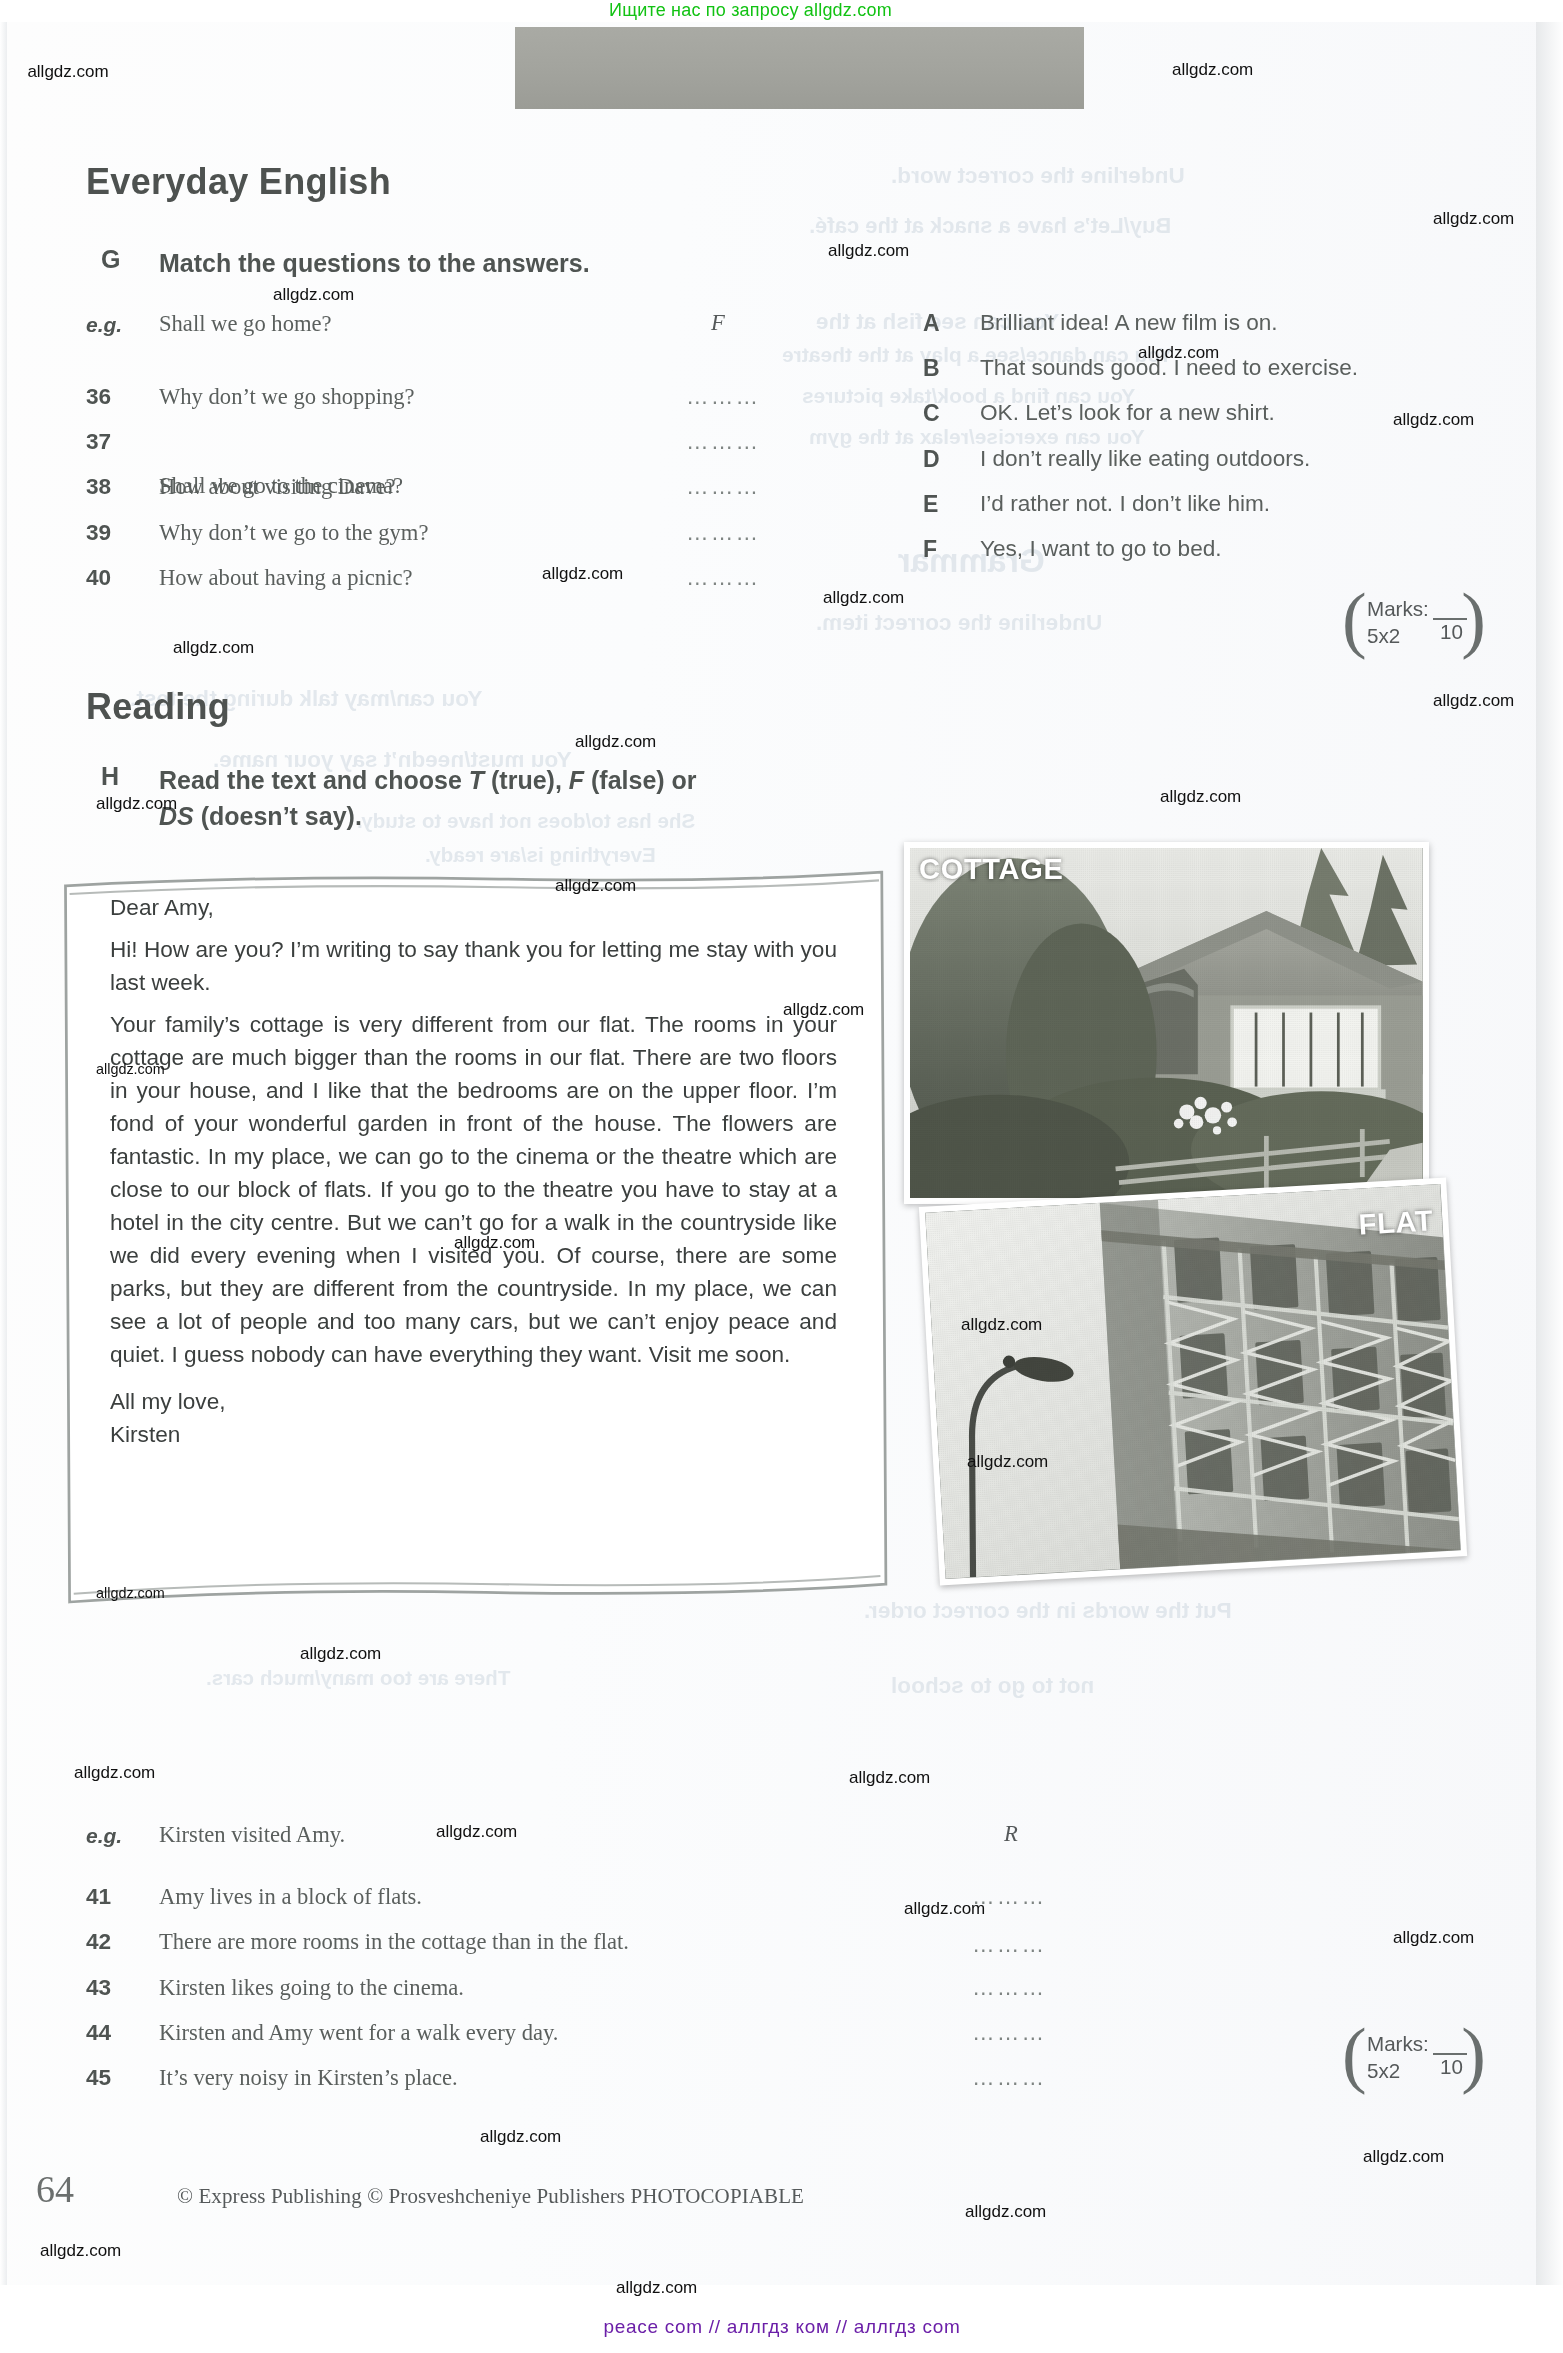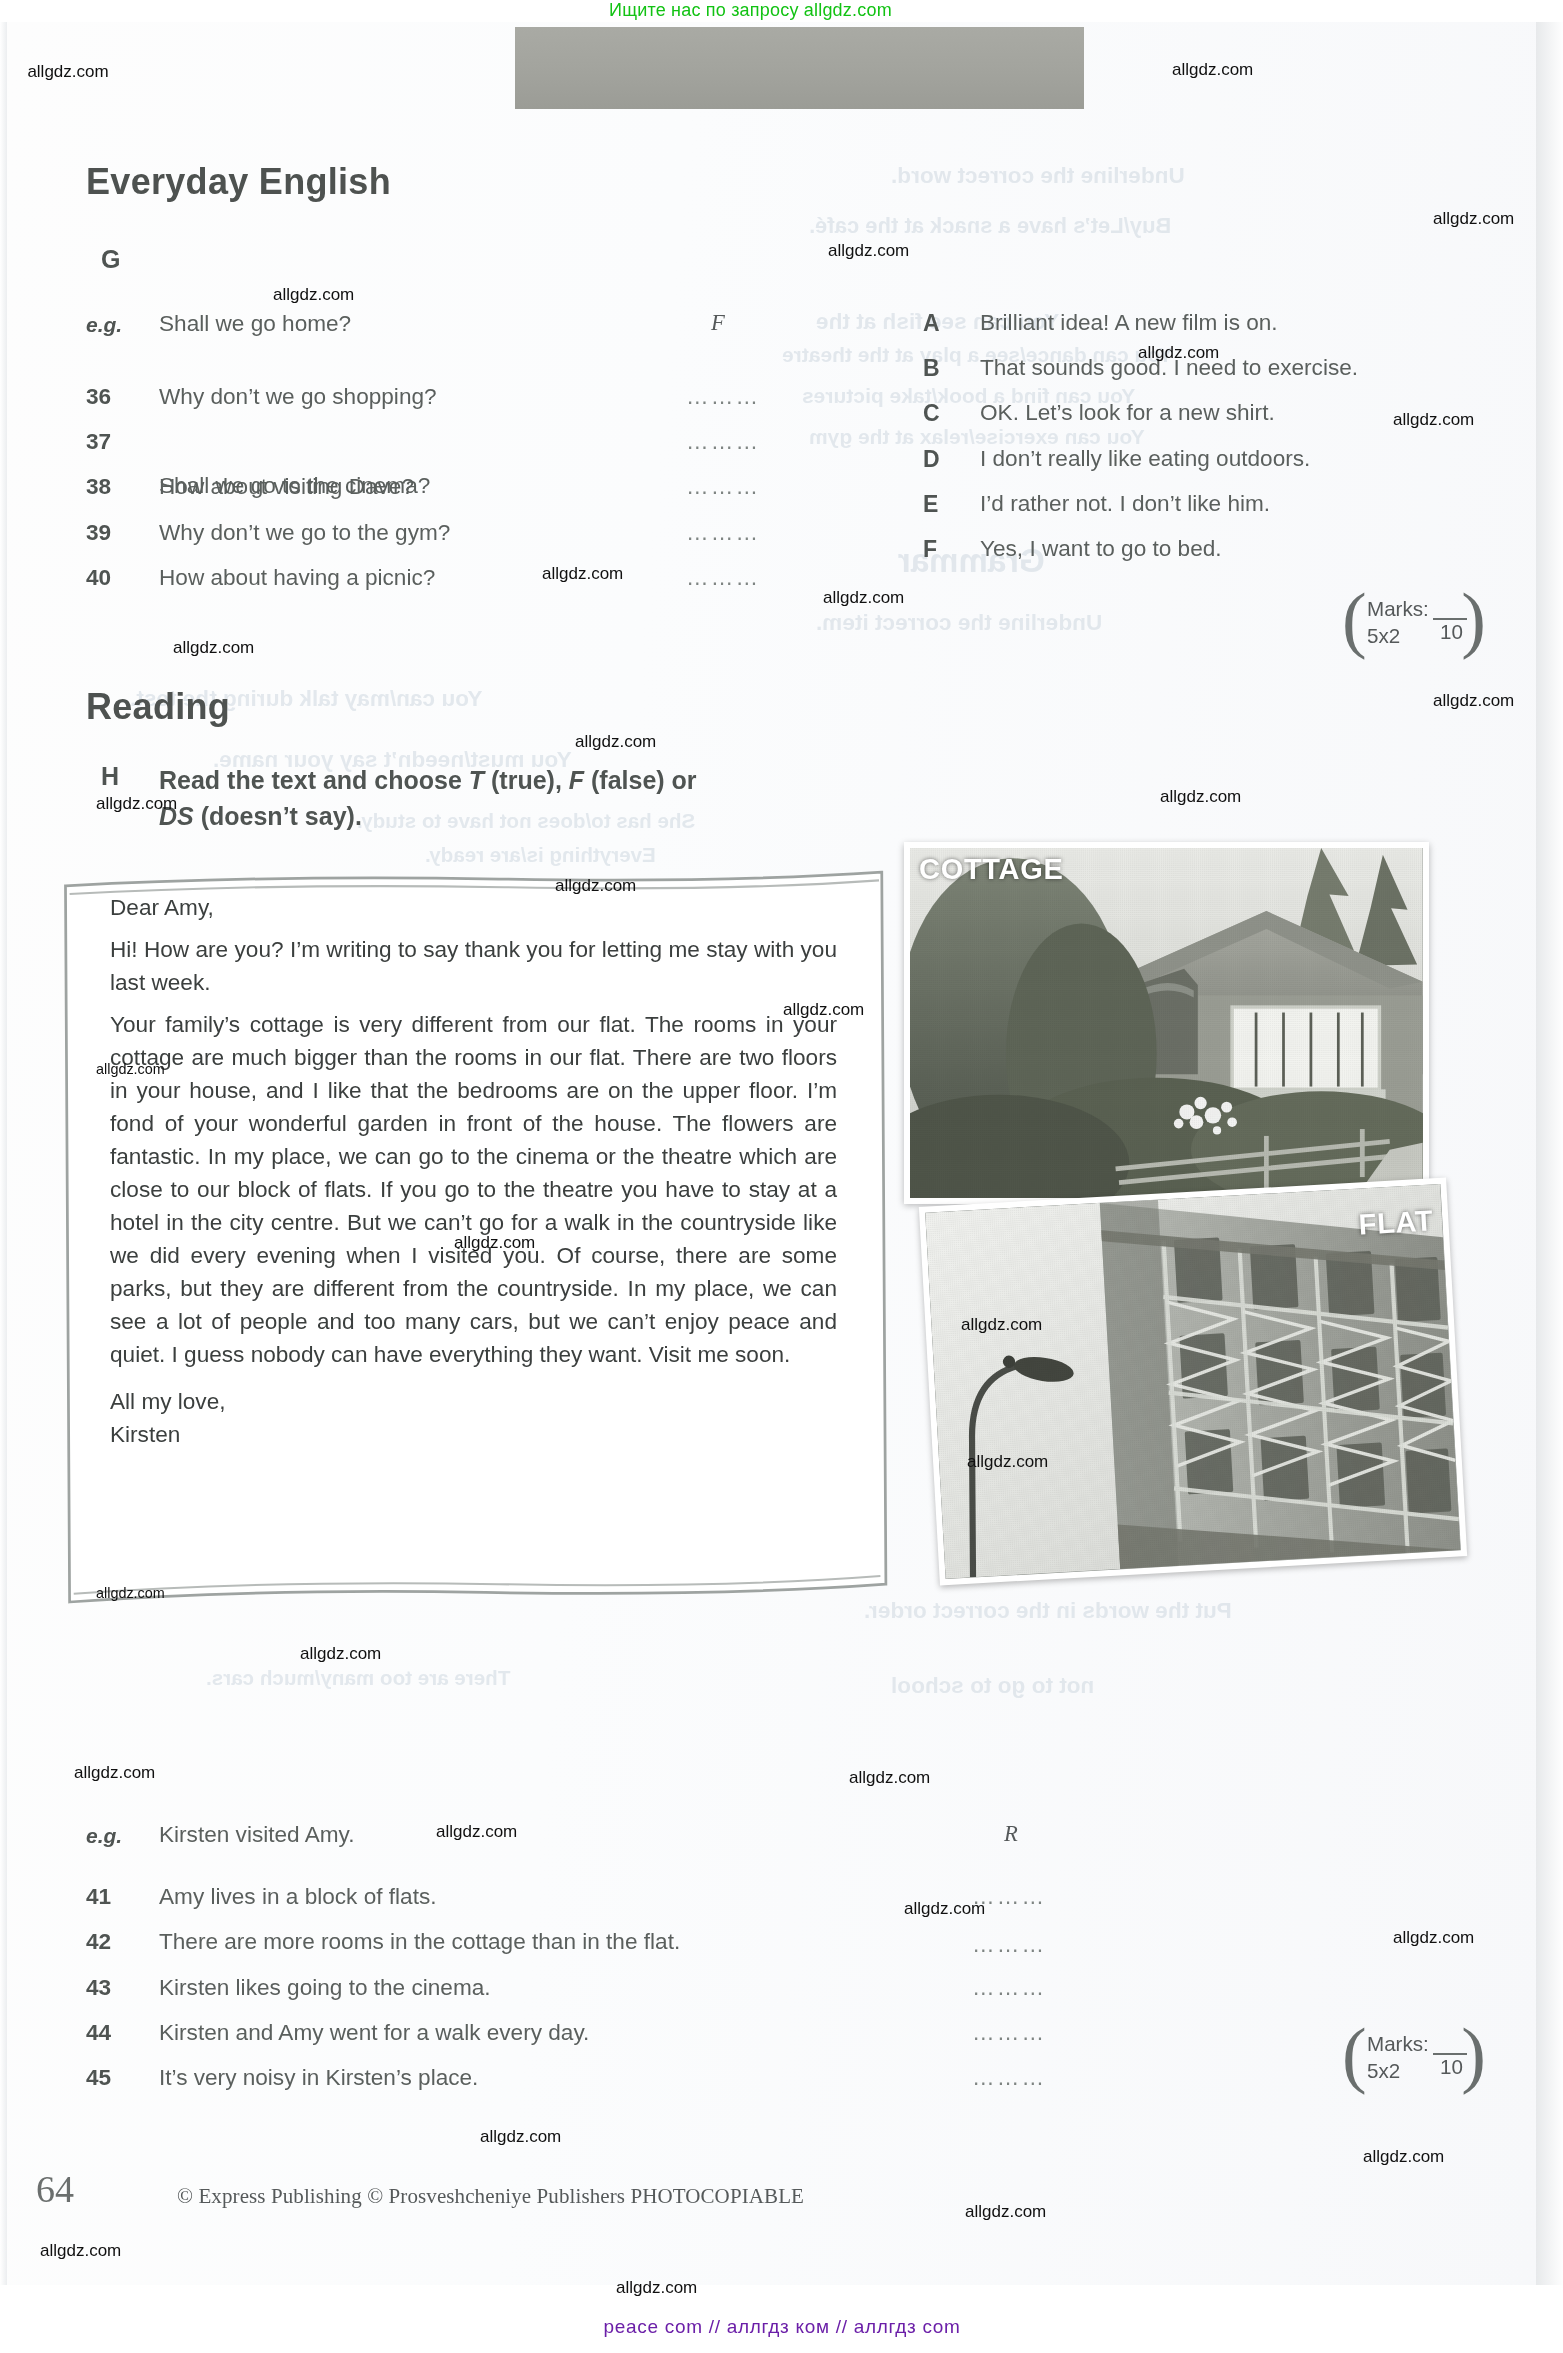--- a/index.html
+++ b/index.html
@@ -138,21 +138,21 @@
   .q-eg {
     position: absolute;
     font-family: "Liberation Sans", sans-serif;
     font-size: 21px;
     font-style: italic;
     font-weight: 700;
     color: #4f5452;
   }
   .q-text {
     position: absolute;
-    font-family: Liberation Sans, sans-serif;
+    font-family: Liberation Serif, serif;
     font-size: 22.6px;
     color: #5a5f5d;
     white-space: nowrap;
   }
   .q-dots {
     position: absolute;
     font-family: "Liberation Sans", sans-serif;
     font-size: 22.6px;
     color: #7e8482;
     letter-spacing: 2.1px;
@@ -315,20 +315,21 @@
       <div class="bleed" style="left: 206px; top: 1666px; font-size: 20.6px;">There are too many/much cars.</div>
       <div class="bleed" style="left: 864px; top: 1598px; font-size: 22.6px;">Put the words in the correct order.</div>
       <div class="bleed" style="left: 891px; top: 1673px; font-size: 22.6px;">not to go to school</div>
     </div>
 
   <div class="test-tab"></div>
 
   <div class="sec-head" style="left:86px; top:161px;">Everyday English</div>
 
   <div class="rubric-letter" style="left:101px; top:245px;">G</div>
+  <div class="rubric-text" style="left:159px; top:245px;">Match the questions to the answers.</div>
 
   <div class="q-eg" style="left:86px; top:313px;">e.g.</div>
   <div class="q-text" style="left:159px; top:311px;">Shall we go home?</div>
   <div class="q-ans" style="left:711px; top:310px;">F</div>
 
   <div class="q-num" style="left:86px; top:384px;">36</div>
   <div class="q-text" style="left:159px; top:384px;">Why don’t we go shopping?</div>
   <div class="q-dots" style="left:686px; top:384px;">………</div>
 
   <div class="q-num" style="left:86px; top:429px;">37</div>

